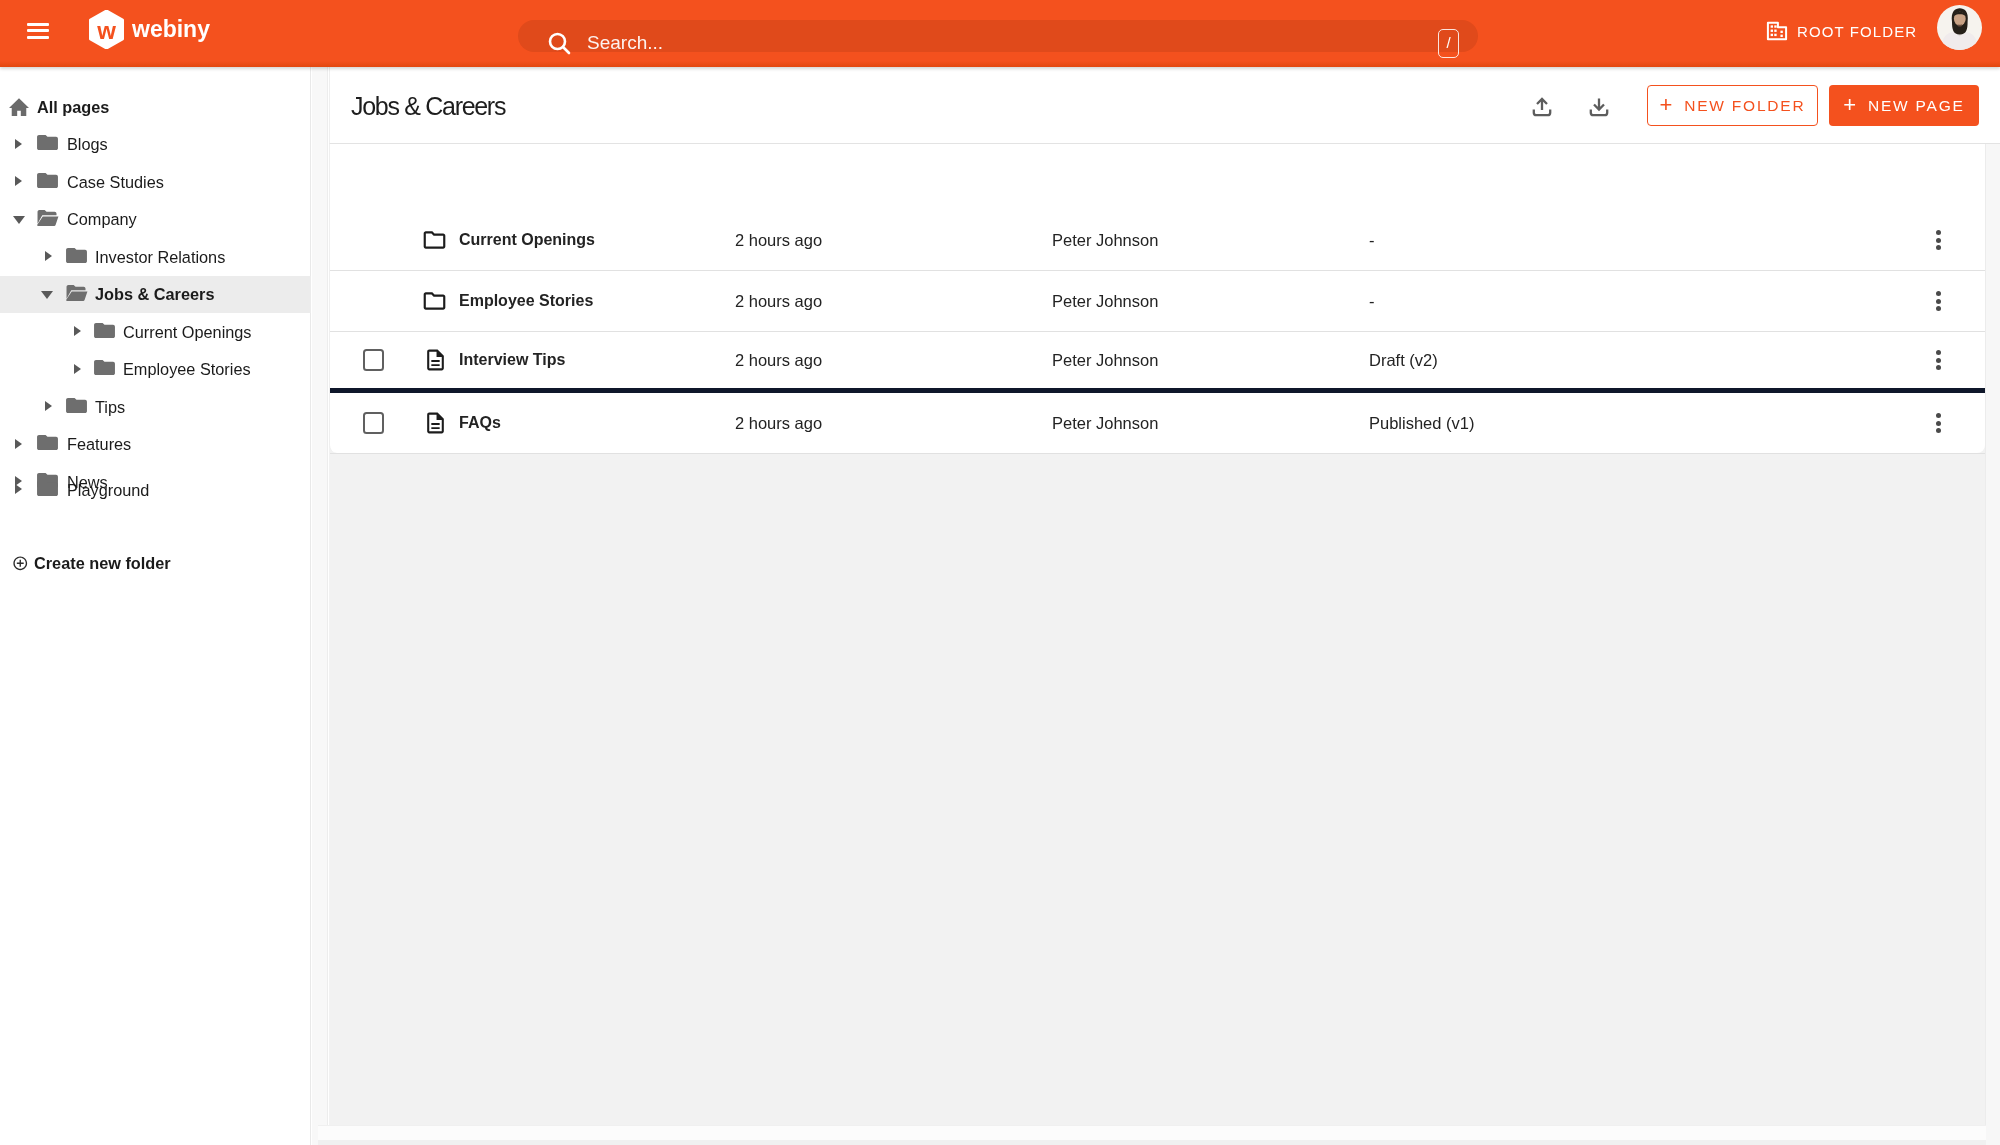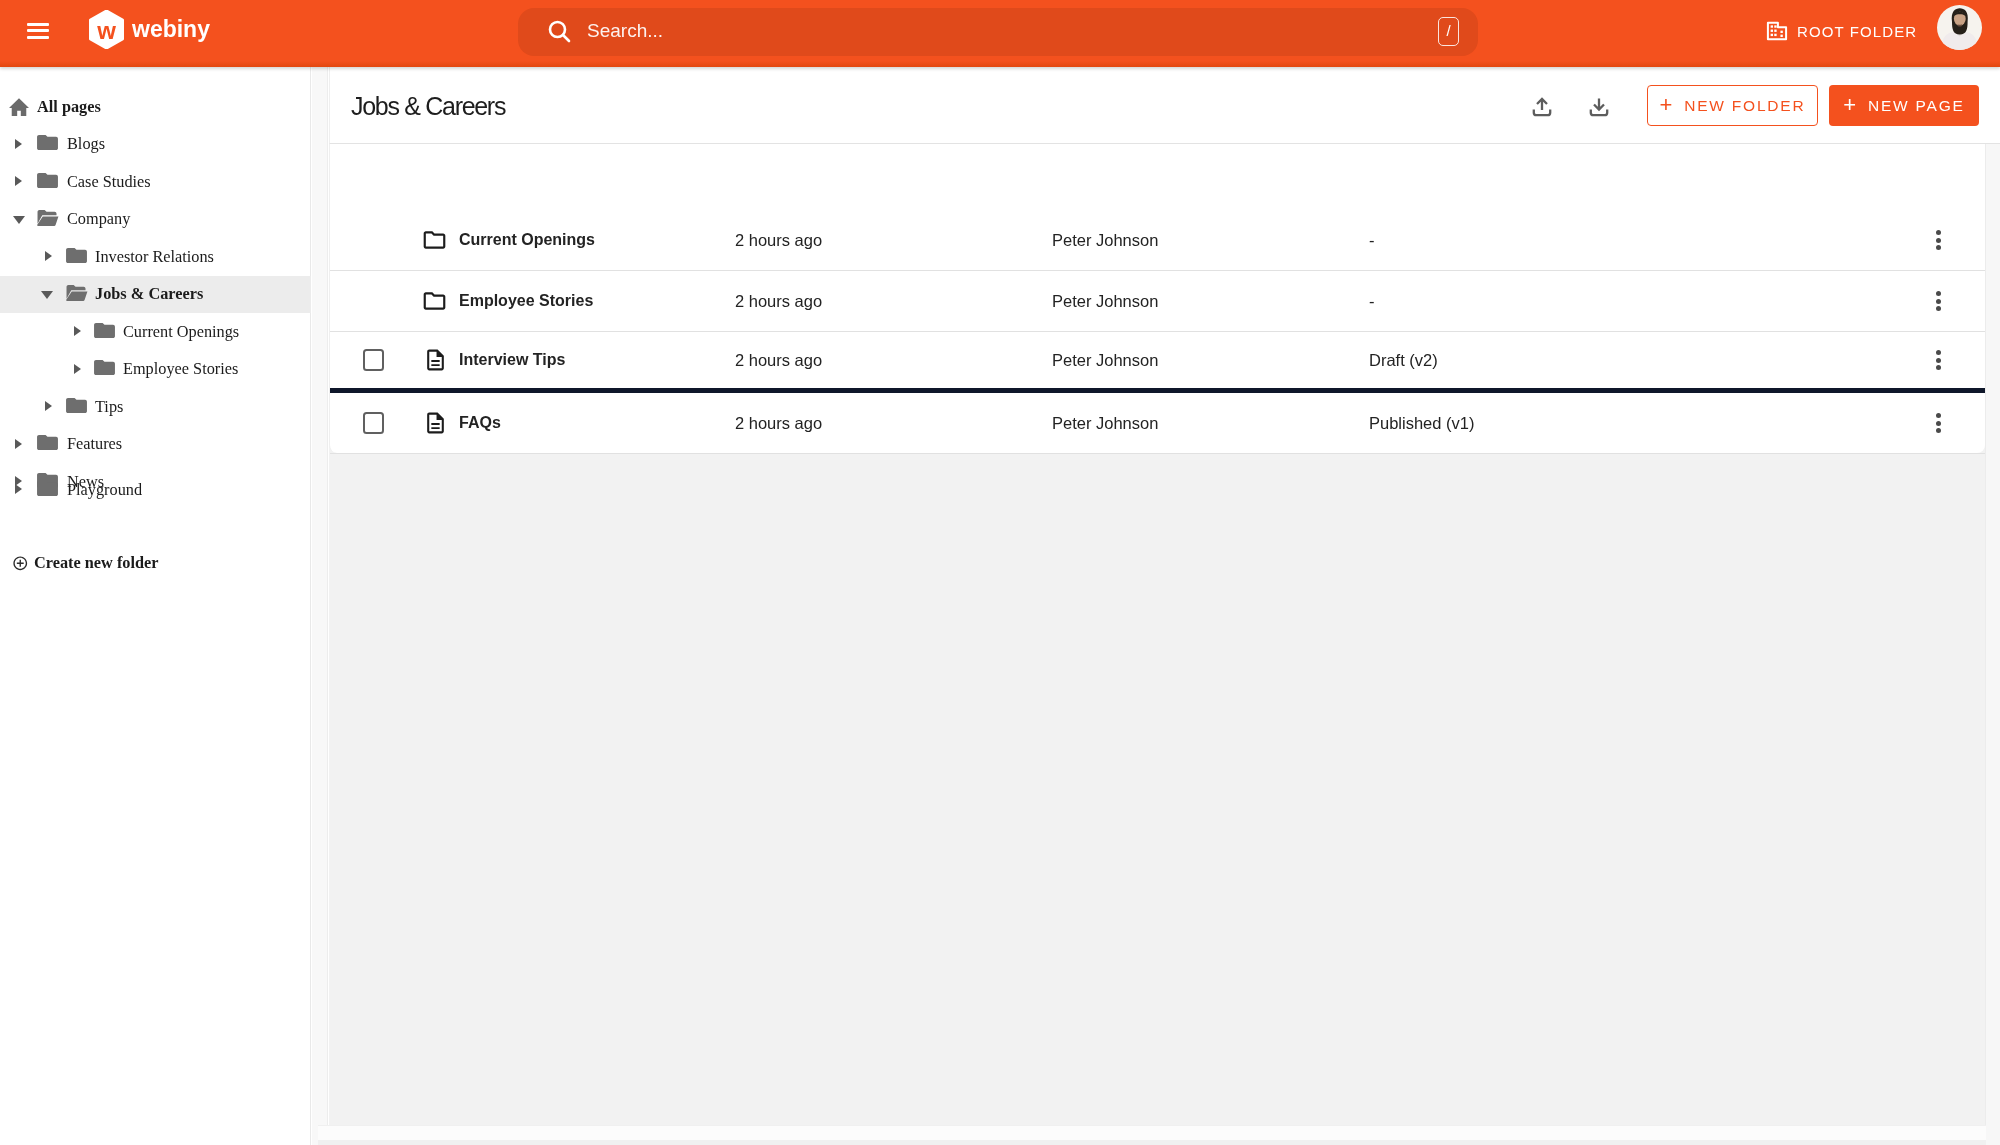--- a/index.html
+++ b/index.html
@@ -6,38 +6,38 @@
   html,body { width:2000px; height:1145px; overflow:hidden; background:#fff;
     font-family:"Liberation Sans", sans-serif; }
   .abs { position:absolute; }
 
   
   .topbar { position:absolute; left:0; top:0; width:2000px; height:67px;
     background:linear-gradient(to bottom, #f4511e 0 91%, #e2470f 100%);
     box-shadow:0 2px 3px rgba(0,0,0,0.16); z-index:10; }
   .hamburger span { display:block; width:22px; height:3px; background:#fff;
     border-radius:1px; margin-bottom:3.4px; }
-  .searchbar { position:absolute; left:518px; top:8px; width:960px; height:48px;
+  .searchbar { position:absolute; left:518px; top:20px; width:960px; height:32px;
     background:#e04a1b; border-radius:16px; }
   .searchtxt { position:absolute; left:69px; top:12px; font-size:19px;
     color:rgba(255,255,255,0.93); }
   .slashkey { position:absolute; right:19px; top:9px; width:21px; height:29px;
     border:1.5px solid rgba(255,255,255,0.85); border-radius:5px; color:#fff;
     font-size:15px; text-align:center; line-height:26px; }
   .wordmark { position:absolute; left:132px; top:16px; color:#fff; font-size:23px;
     font-weight:bold; letter-spacing:0; }
   .roottenant { position:absolute; left:1797px; top:23px; color:#fff; font-size:15px;
     letter-spacing:1.1px; }
 
   
   .sidebar { position:absolute; left:0; top:67px; width:311px; height:1078px;
     background:#fff; border-right:1px solid #e9e9e9; }
   .sidestrip { position:absolute; left:312px; top:67px; width:16px; height:1078px;
     background:#f8f8f8; border-right:1px solid #ededed; }
-  .srow { position:absolute; left:0; width:311px; height:37px;font-family:Liberation Serif, serif; }
+  .srow { position:absolute; left:0; width:311px; height:37px; }
   .srow .lbl { position:absolute; font-size:16.3px; color:#1b1b1b; top:50%;
     transform:translateY(-50%); white-space:nowrap; }
   .bold { font-weight:bold; }
   .hl { background:#ececec; }
   .tri-r { position:absolute; width:0; height:0; top:50%; margin-top:-5.5px;
     border-left:7.5px solid #595959; border-top:5.5px solid transparent;
     border-bottom:5.5px solid transparent; }
   .tri-d { position:absolute; width:0; height:0; top:50%; margin-top:-3.5px;
     border-top:8px solid #595959; border-left:6px solid transparent;
     border-right:6px solid transparent; }

